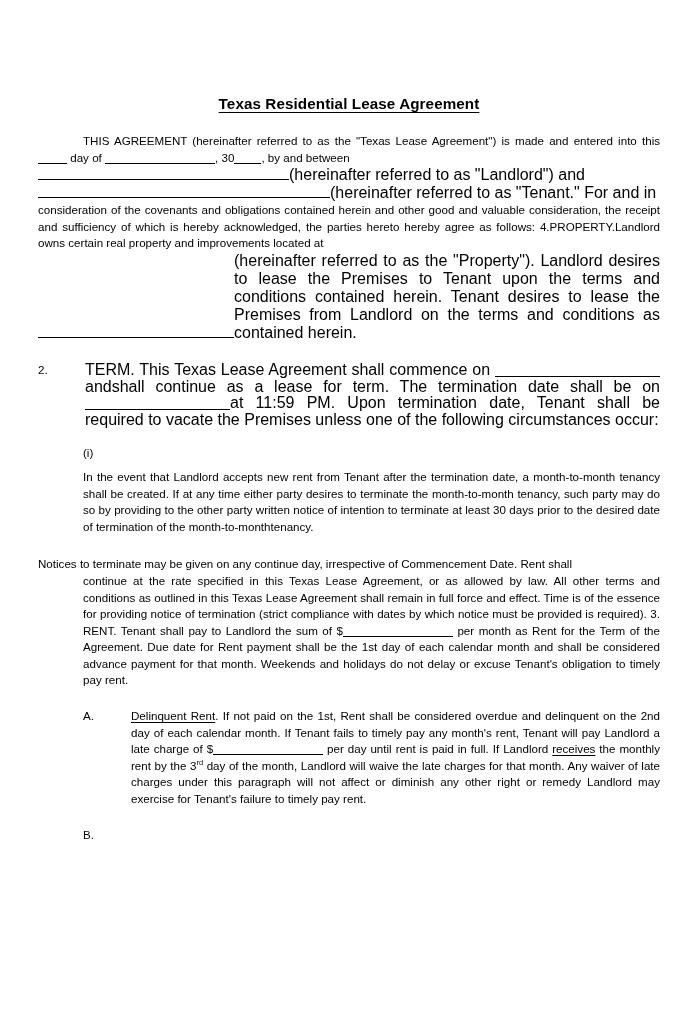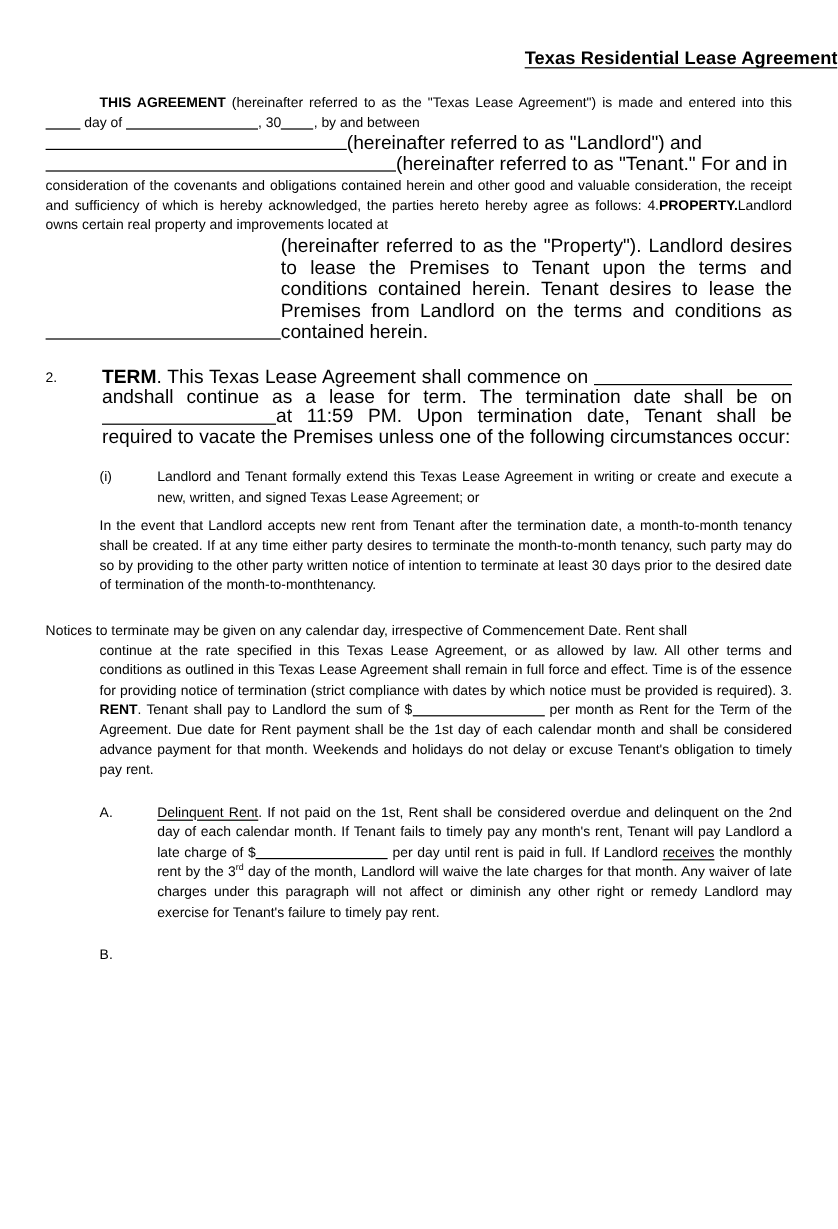--- a/index.html
+++ b/index.html
@@ -19,27 +19,27 @@
     position: relative;
     width: 698px;
     height: 1024px;
     background: #ffffff;
     box-sizing: border-box;
     padding: 0;
     overflow: hidden;
   }
 
   .doc-title {
-    text-align: right;
+    text-align: center;
     font-size: 15.2px;
     font-weight: bold;
     text-decoration: underline;
     text-underline-offset: 3px;
     margin: 0;
-    padding-top: 40px;
+    padding-top: 95px;
     letter-spacing: 0.1px;
   }
 
   .body-wrap {
     padding: 0 38px 0 38px;
   }
 
   p, .para {
     margin: 0;
     font-size: 11.6px;
@@ -117,21 +117,21 @@
   }
   .lettered-letter {
     width: 48px;
     flex: 0 0 48px;
   }
   .lettered-body {
     flex: 1 1 auto;
     text-align: justify;
   }
 
-  b, .b { font-weight: bold; }
+  b, .b { font-weight: normal; }
   .u { text-decoration: underline; text-underline-offset: 1.5px; }
   .bu { font-weight: normal; text-decoration: underline; text-underline-offset: 1.5px; }
 
   sup {
     font-size: 7.4px;
     vertical-align: super;
     line-height: 0;
     text-underline-offset: 1px;
   }
 
@@ -196,28 +196,27 @@
 
     <div class="clause">
       <div class="clause-num">2.</div>
       <div class="clause-body">
         <b>TERM</b><span>. This Texas Lease Agreement shall commence on </span><span class="fill fill-xl"></span><span>andshall continue as a lease for term. The termination date shall be on </span><span class="fill fill-lg"></span><span>at 11:59 PM. Upon termination date, Tenant shall be required to vacate the Premises unless one of the following circumstances occur:</span>
       </div>
     </div>
 
     <div class="para roman">
       <div class="roman-num">(i)</div>
-      <div class="roman-body">Landlord and Tenant formally extend this Texas Lease Agreement in writing or create and execute a new, written, and signed Texas Lease Agreement; or</div>
     </div>
 
 
     <div class="para indent-para">In the event that Landlord accepts new rent from Tenant after the termination date, a month-to-month tenancy shall be created. If at any time either party desires to terminate the month-to-month tenancy, such party may do so by providing to the other party written notice of intention to terminate at least 30 days prior to the desired date of termination of the month-to-monthtenancy.</div>
 
     <div class="para notices">
-      <span class="ln1">Notices to terminate may be given on any calendar day, irrespective of Commencement Date. Rent shall</span>
+      <span class="ln1">Notices to terminate may be given on any continue day, irrespective of Commencement Date. Rent shall</span>
       <span class="rest"><span>continue at the rate specified in this Texas Lease Agreement, or as allowed by law. All other terms and conditions as outlined in this Texas Lease Agreement shall remain in full force and effect. Time is of the essence for providing notice of termination (strict compliance with dates by which notice must be provided is required). 3. </span><b>RENT</b><span>. Tenant shall pay to Landlord the sum of $</span><span class="fill fill-md"></span><span> per month as Rent for the Term of the Agreement. Due date for Rent payment shall be the 1st day of each calendar month and shall be considered advance payment for that month. Weekends and holidays do not delay or excuse Tenant's obligation to timely pay rent.</span></span>
     </div>
 
     <div class="para lettered">
       <div class="lettered-letter">A.</div>
       <div class="lettered-body">
         <span class="u">Delinquent Rent</span><span>. If not paid on the 1st, Rent shall be considered overdue and delinquent on the 2nd day of each calendar month. If Tenant fails to timely pay any month's rent, Tenant will pay Landlord a late charge of $</span><span class="fill fill-md"></span><span> per day until rent is paid in full. If Landlord </span><span class="bu">receives</span><span> the monthly rent by the 3</span><sup>rd</sup><span> day of the month, Landlord will waive the late charges for that month. Any waiver of late charges under this paragraph will not affect or diminish any other right or remedy Landlord may exercise for Tenant's failure to timely pay rent.</span>
       </div>
     </div>
 

